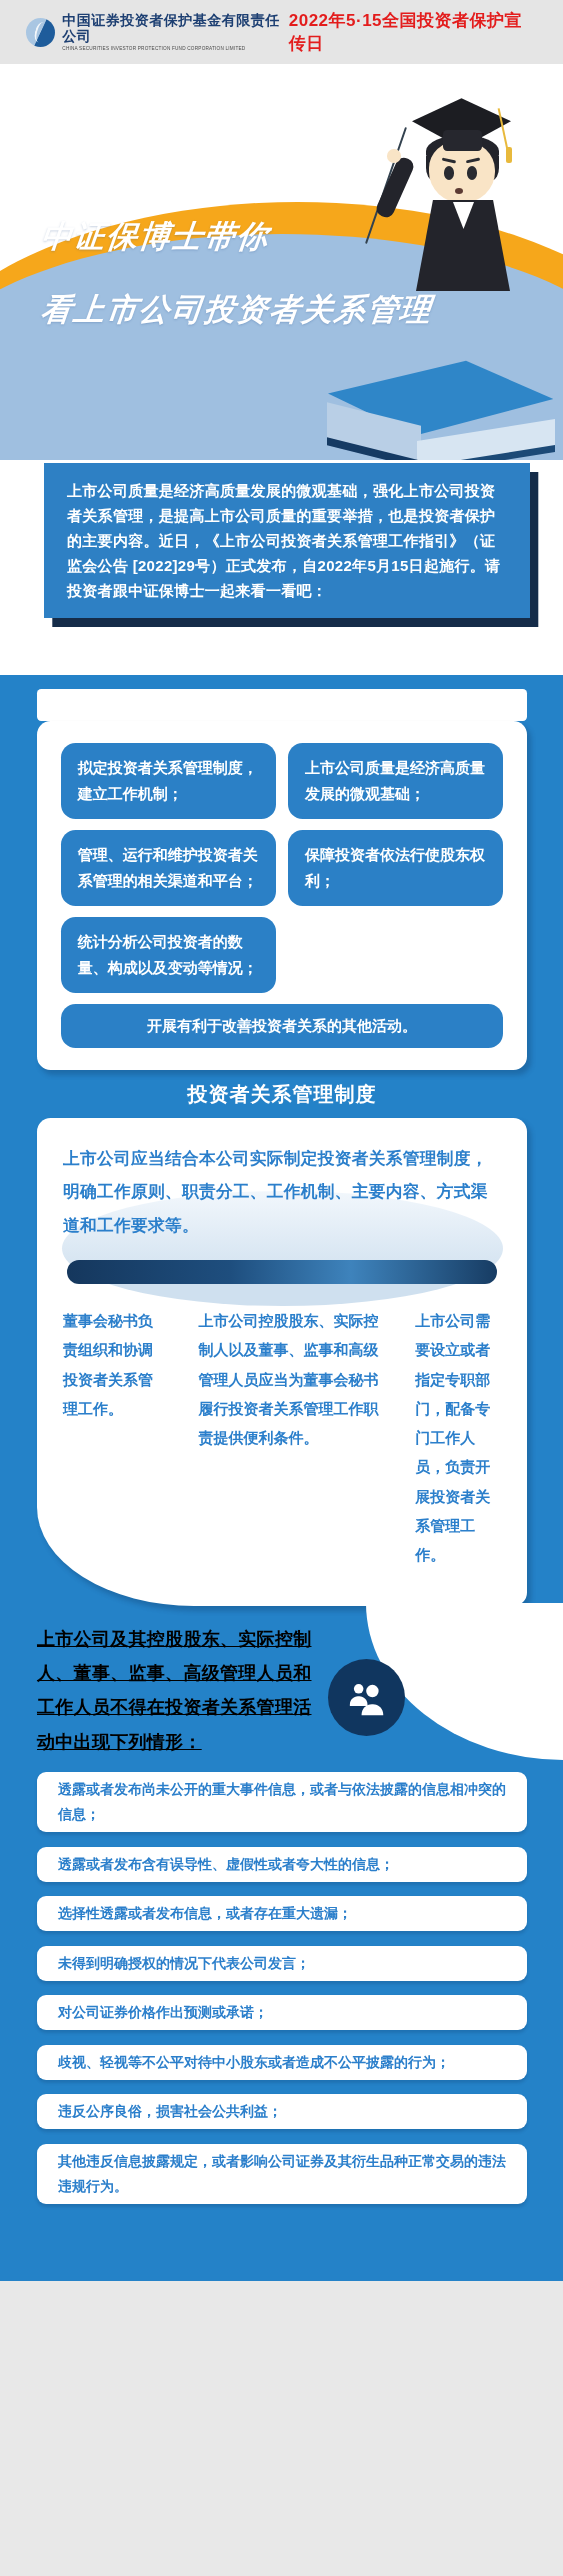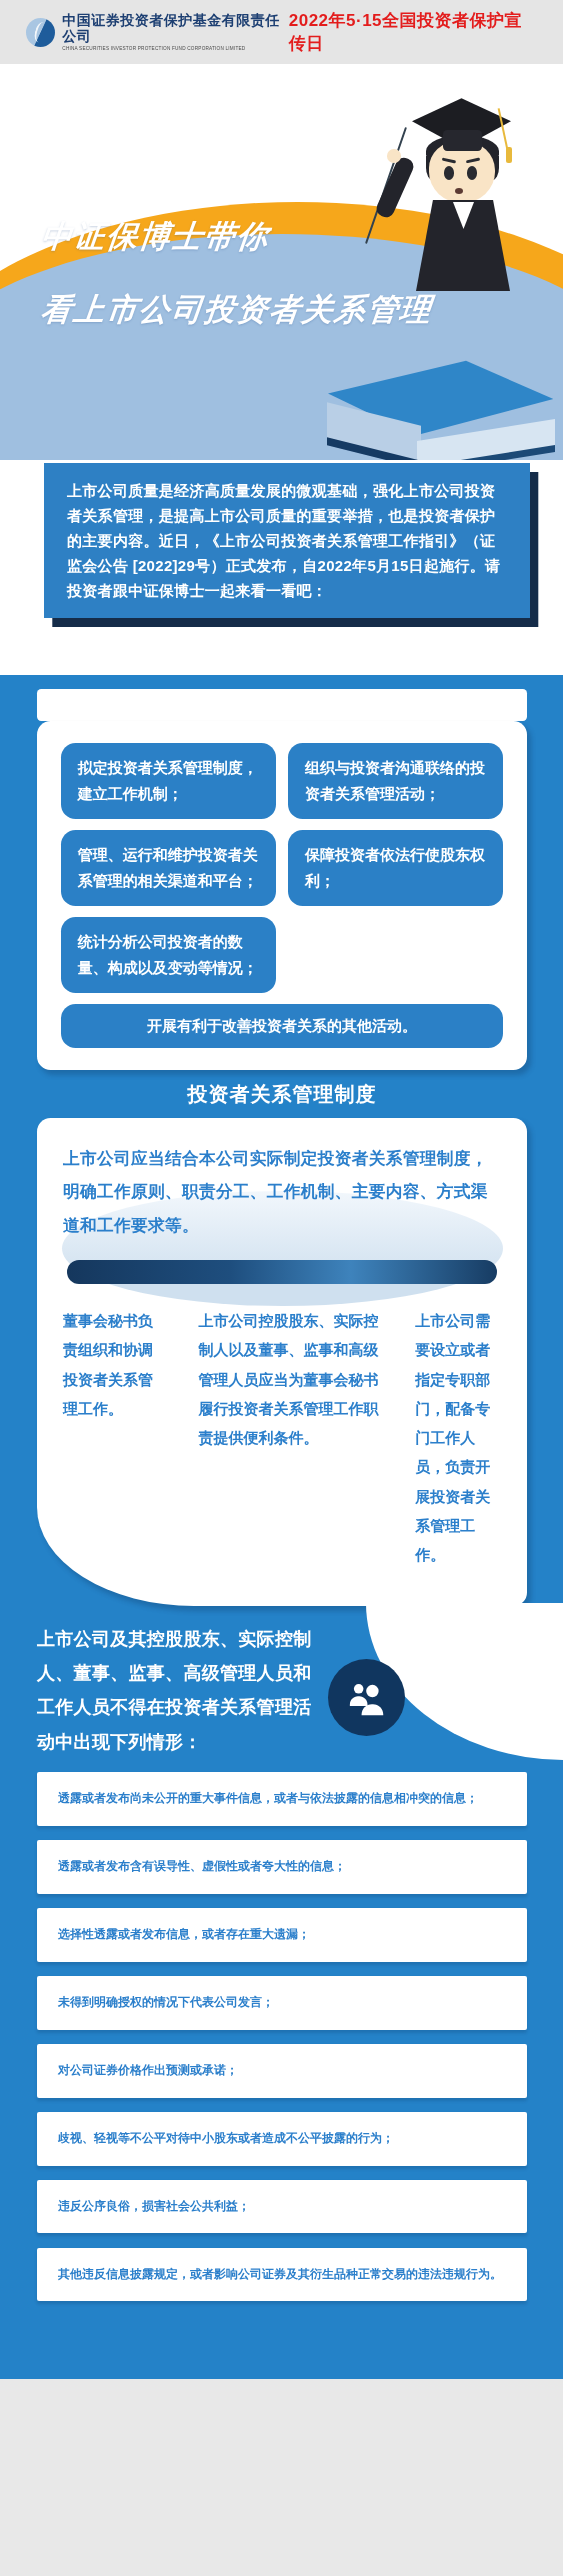--- a/index.html
+++ b/index.html
@@ -100,26 +100,26 @@
       font-size:15px;line-height:1.95;justify-content:space-between;}
   .sys-col.c1{flex:1.1;}
   .sys-col.c2{flex:2.0;}
   .sys-col.c3{flex:0.95;}
 
   
   .prohibited{position:relative;padding-top:13.6px;}
   .white-corner{position:absolute;right:0;top:-3.1px;width:198px;height:157px;background:#ffffff;
       border-radius:0 0 0 100%;}
   .lead-row{position:relative;display:flex;align-items:flex-start;padding:2.1px 37px 13.6px;}
-  .lead-text{width:277px;color:#ffffff;font-size:18px;font-weight:bold;line-height:1.9;letter-spacing:0.3px;}
+  .lead-text{width:277px;color:#000000;font-size:18px;font-weight:bold;line-height:1.9;letter-spacing:0.3px;text-decoration:underline;}
   .people-badge{width:77px;height:77px;border-radius:50%;background:#10365F;margin-left:13.6px;margin-top:37px;
       display:flex;align-items:center;justify-content:center;flex:0 0 auto;}
   .people-badge svg{width:44px;height:44px;fill:#ffffff;}
-  .wbox{margin:0 37px 14.6px;background:#ffffff;border-radius:2px;padding:16px 21px;
-      color:#2B7FCB;font-size:12px;font-weight:bold;line-height:1.78;
+  .wbox{margin:0 37px 14.6px;background:#ffffff;border-radius:9px;padding:5px 21px;
+      color:#2B7FCB;font-size:14px;font-weight:bold;line-height:1.78;
       box-shadow:0 2.1px 3.1px rgba(10,40,80,.18);}
   .prohibited .tail{height:63px;}
 </style>
 </head>
 <body>
 
 <div class="page">
 
   <div class="header">
     <div class="logo-wrap">
@@ -180,21 +180,21 @@
 
     <div class="white-bar"></div>
 
 
     <div class="card card1">
       <div class="duty-grid">
         <div class="bbox">
             <span>拟定投资者关系管理制度，建立工作机制；</span>
           </div>
         <div class="bbox">
-            <span>组织与投资者沟通联络的投资者关系管理活动；</span>
+            <span>上市公司质量是经济高质量发展的微观基础；</span>
           </div>
         <div class="bbox">
             <span>管理、运行和维护投资者关系管理的相关渠道和平台；</span>
           </div>
         <div class="bbox">
             <span>保障投资者依法行使股东权利；</span>
           </div>
         <div class="bbox">
             <span>统计分析公司投资者的数量、构成以及变动等情况；</span>
           </div>

